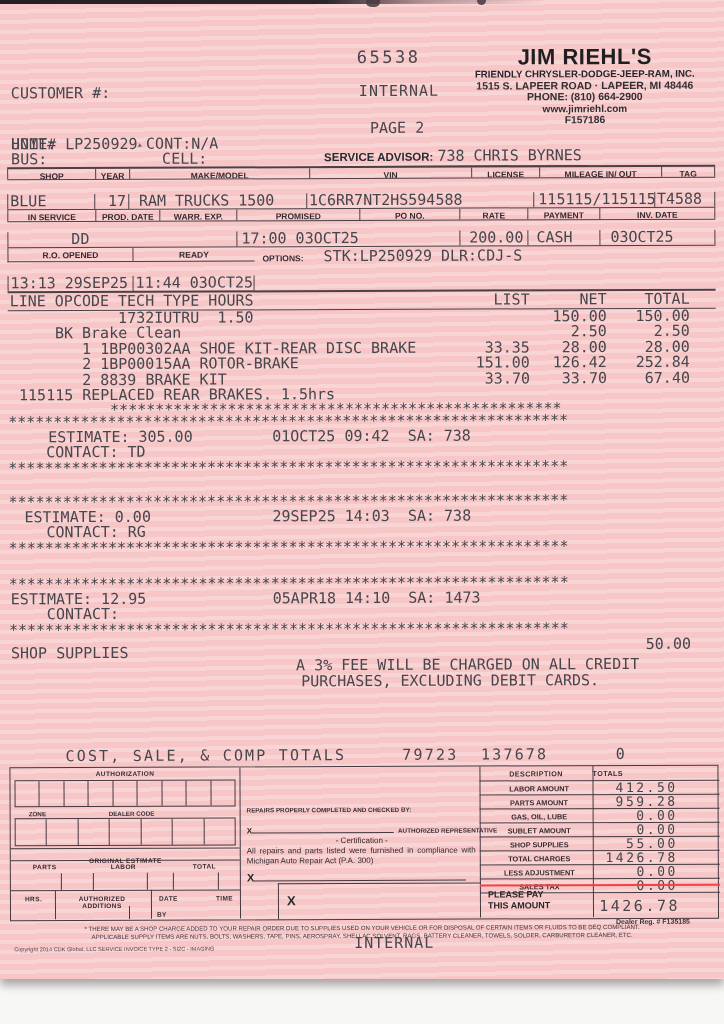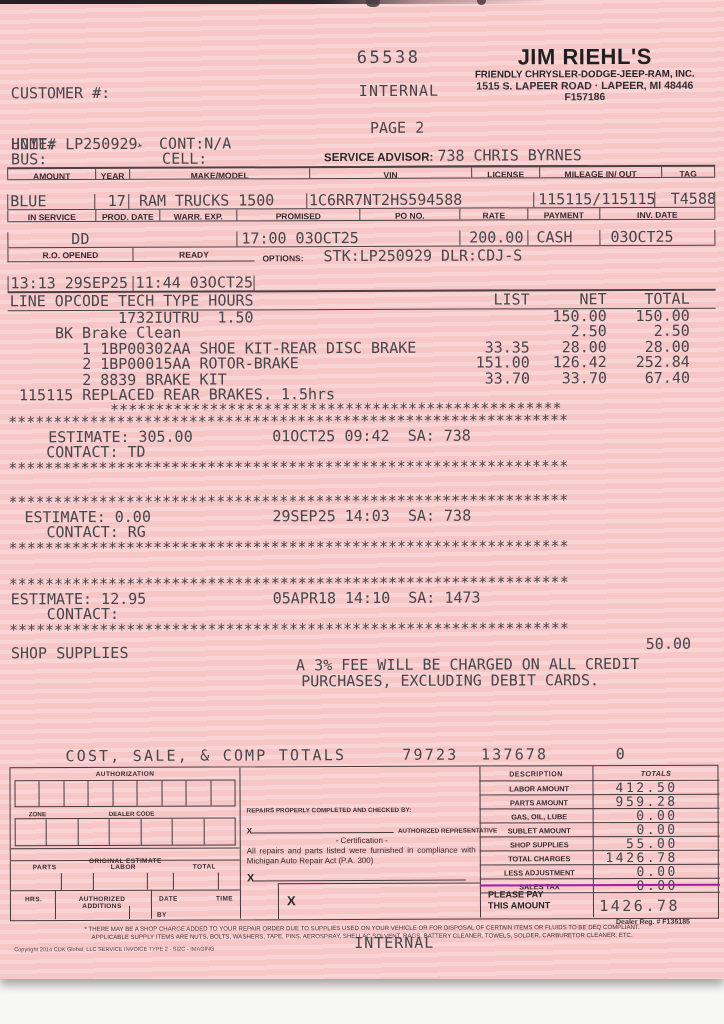--- a/index.html
+++ b/index.html
@@ -65,50 +65,52 @@
     </div>
 
     <div class="abs mono" style="left:358px;top:50px;font-size:17px;letter-spacing:2.5px;">65538</div>
     <div class="abs mono" style="left:360px;top:84px;letter-spacing:1px;">INTERNAL</div>
     <div class="abs mono" style="left:371px;top:121px;">PAGE 2</div>
 
     <div class="abs sans" style="left:448px;top:46px;width:276px;text-align:center;">
       <div style="font-size:22px;font-weight:700;line-height:23px;color:#1f1f22;letter-spacing:.5px;">JIM RIEHL'S</div>
       <div style="font-size:9.7px;font-weight:700;line-height:11.5px;color:#26262a;">FRIENDLY CHRYSLER-DODGE-JEEP-RAM, INC.</div>
       <div style="font-size:10.5px;font-weight:700;line-height:11.5px;color:#303034;">1515 S. LAPEER ROAD · LAPEER, MI 48446</div>
+      <div style="font-size:10.5px;font-weight:700;line-height:11.5px;color:#303034;">PHONE: (810) 664-2900</div>
+      <div style="font-size:10px;font-weight:700;line-height:11.5px;color:#303034;">www.jimriehl.com</div>
       <div style="font-size:10.3px;font-weight:700;line-height:11.5px;color:#303034;">F157186</div>
     </div>
 
     <div class="abs mono" style="left:12px;top:136px;">HOME:</div>
-    <div class="abs mono" style="left:160px;top:136px;">CONT:N/A</div>
+    <div class="abs mono" style="left:147px;top:136px;">CONT:N/A</div>
     <div class="abs mono" style="left:12px;top:151px;">BUS:</div>
     <div class="abs mono" style="left:163px;top:151px;">CELL:</div>
     <div class="abs" style="left:323px;top:147px;border-bottom:1.5px solid #4a4046;padding:0 6px 1px 2px;">
       <span class="sans" style="font-size:11.5px;font-weight:700;">SERVICE ADVISOR:</span>
       <span class="mono">738 CHRIS BYRNES</span>
     </div>
 
     <div class="vt">
       <div class="vrow vh">
-        <div class="c" style="width:88px;">AMOUNT</div>
+        <div class="c" style="width:88px;">SHOP</div>
         <div class="c" style="width:34px;">YEAR</div>
         <div class="c" style="width:180px;">MAKE/MODEL</div>
         <div class="c" style="width:162px;">VIN</div>
         <div class="c" style="width:68px;">LICENSE</div>
         <div class="c" style="width:122px;">MILEAGE IN/ OUT</div>
         <div class="c" style="width:54px;">TAG</div>
       </div>
       <div class="vrow vv" style="height:29px;">
         <div class="c mono" style="width:88px;padding-left:2px;">BLUE</div>
         <div class="c mono" style="width:34px;justify-content:flex-end;padding-right:2px;">17</div>
         <div class="c mono" style="width:180px;padding-left:10px;">RAM TRUCKS 1500</div>
         <div class="c mono" style="width:162px;padding-left:2px;">1C6RR7NT2HS594588</div>
         <div class="c mono" style="width:68px;"></div>
         <div class="c mono" style="width:122px;padding-left:4px;">115115/115115</div>
-        <div class="c mono" style="width:62px;padding-left:16px;">T4588</div>
+        <div class="c mono" style="width:62px;padding-left:2px;">T4588</div>
       </div>
       <div class="vrow vh" style="border-top-width:1.6px;">
         <div class="c" style="width:88px;">IN SERVICE</div>
         <div class="c" style="width:64px;">PROD. DATE</div>
         <div class="c" style="width:77px;">WARR. EXP.</div>
         <div class="c" style="width:123px;">PROMISED</div>
         <div class="c" style="width:100px;">PO NO.</div>
         <div class="c" style="width:68px;">RATE</div>
         <div class="c" style="width:72px;">PAYMENT</div>
         <div class="c" style="width:116px;">INV. DATE</div>
@@ -281,21 +283,21 @@
       <div class="abs sans" style="left:236px;top:79px;width:229px;font-size:8px;line-height:9.8px;text-align:justify;color:#332b30;">All repairs and parts listed were furnished in compliance with Michigan Auto Repair Act (P.A. 300)</div>
       <div class="abs" style="left:236px;top:100px;white-space:nowrap;">
         <span class="sans" style="font-size:11px;font-weight:700;">X</span><span class="xline" style="width:212px;border-bottom-width:1.6px;height:11px;"></span>
       </div>
       <div class="abs" style="left:267px;top:116px;width:202px;height:35px;border-left:1.6px solid #443a40;border-top:1.6px solid #443a40;">
         <span class="sans" style="position:absolute;left:8px;top:9px;font-size:13px;font-weight:700;">X</span>
       </div>
 
       <div class="bline" style="left:582px;top:0;width:1.3px;height:151px;"></div>
       <div class="abs tinyb" style="left:469px;top:3px;width:113px;text-align:center;font-size:7.2px;">DESCRIPTION</div>
-      <div class="abs tinyb" style="left:582px;top:3px;width:127px;text-align:center;font-size:7.2px;font-style:italic;">TOTALS</div>
+      <div class="abs tinyb" style="left:582px;top:3px;width:127px;text-align:left;font-size:7.2px;">TOTALS</div>
       <div class="abs" style="left:469px;top:14px;width:240px;border-top:1.1px solid #443a40;">
         <div class="trow">
                 <div class="tl">LABOR AMOUNT</div>
                 <div class="tv">412.50</div>
               </div>
         <div class="trow">
                 <div class="tl">PARTS AMOUNT</div>
                 <div class="tv">959.28</div>
               </div>
         <div class="trow">
@@ -316,21 +318,21 @@
               </div>
         <div class="trow">
                 <div class="tl">LESS ADJUSTMENT</div>
                 <div class="tv">0.00</div>
               </div>
         <div class="trow">
                 <div class="tl">SALES TAX</div>
                 <div class="tv">0.00</div>
               </div>
       </div>
-      <div class="abs" style="left:469px;top:118px;width:240px;height:33px;border-top:2px solid #a21caf;">
+      <div class="abs" style="left:469px;top:118px;width:240px;height:33px;border-top:2px solid #ef4444;">
         <div class="abs sans" style="left:8px;top:3px;font-size:9px;font-weight:700;line-height:10.5px;color:#2b2327;">
           <div>PLEASE PAY</div>
           <div>THIS AMOUNT</div>
         </div>
         <div class="abs mono" style="left:113px;top:13px;width:127px;text-align:right;padding-right:40px;box-sizing:border-box;letter-spacing:2.5px;">1426.78</div>
       </div>
     </div>
 
     <div class="abs sans" style="left:614px;top:919px;font-size:7px;font-weight:700;color:#3a3137;">Dealer Reg. # F135185</div>
     <div class="abs sans" style="left:60px;top:924px;width:600px;text-align:center;font-size:6.1px;color:#413840;">*  THERE MAY BE A SHOP CHARGE ADDED TO YOUR REPAIR ORDER DUE TO SUPPLIES USED ON YOUR VEHICLE OR FOR DISPOSAL OF CERTAIN ITEMS OR FLUIDS TO BE DEQ COMPLIANT.</div>

